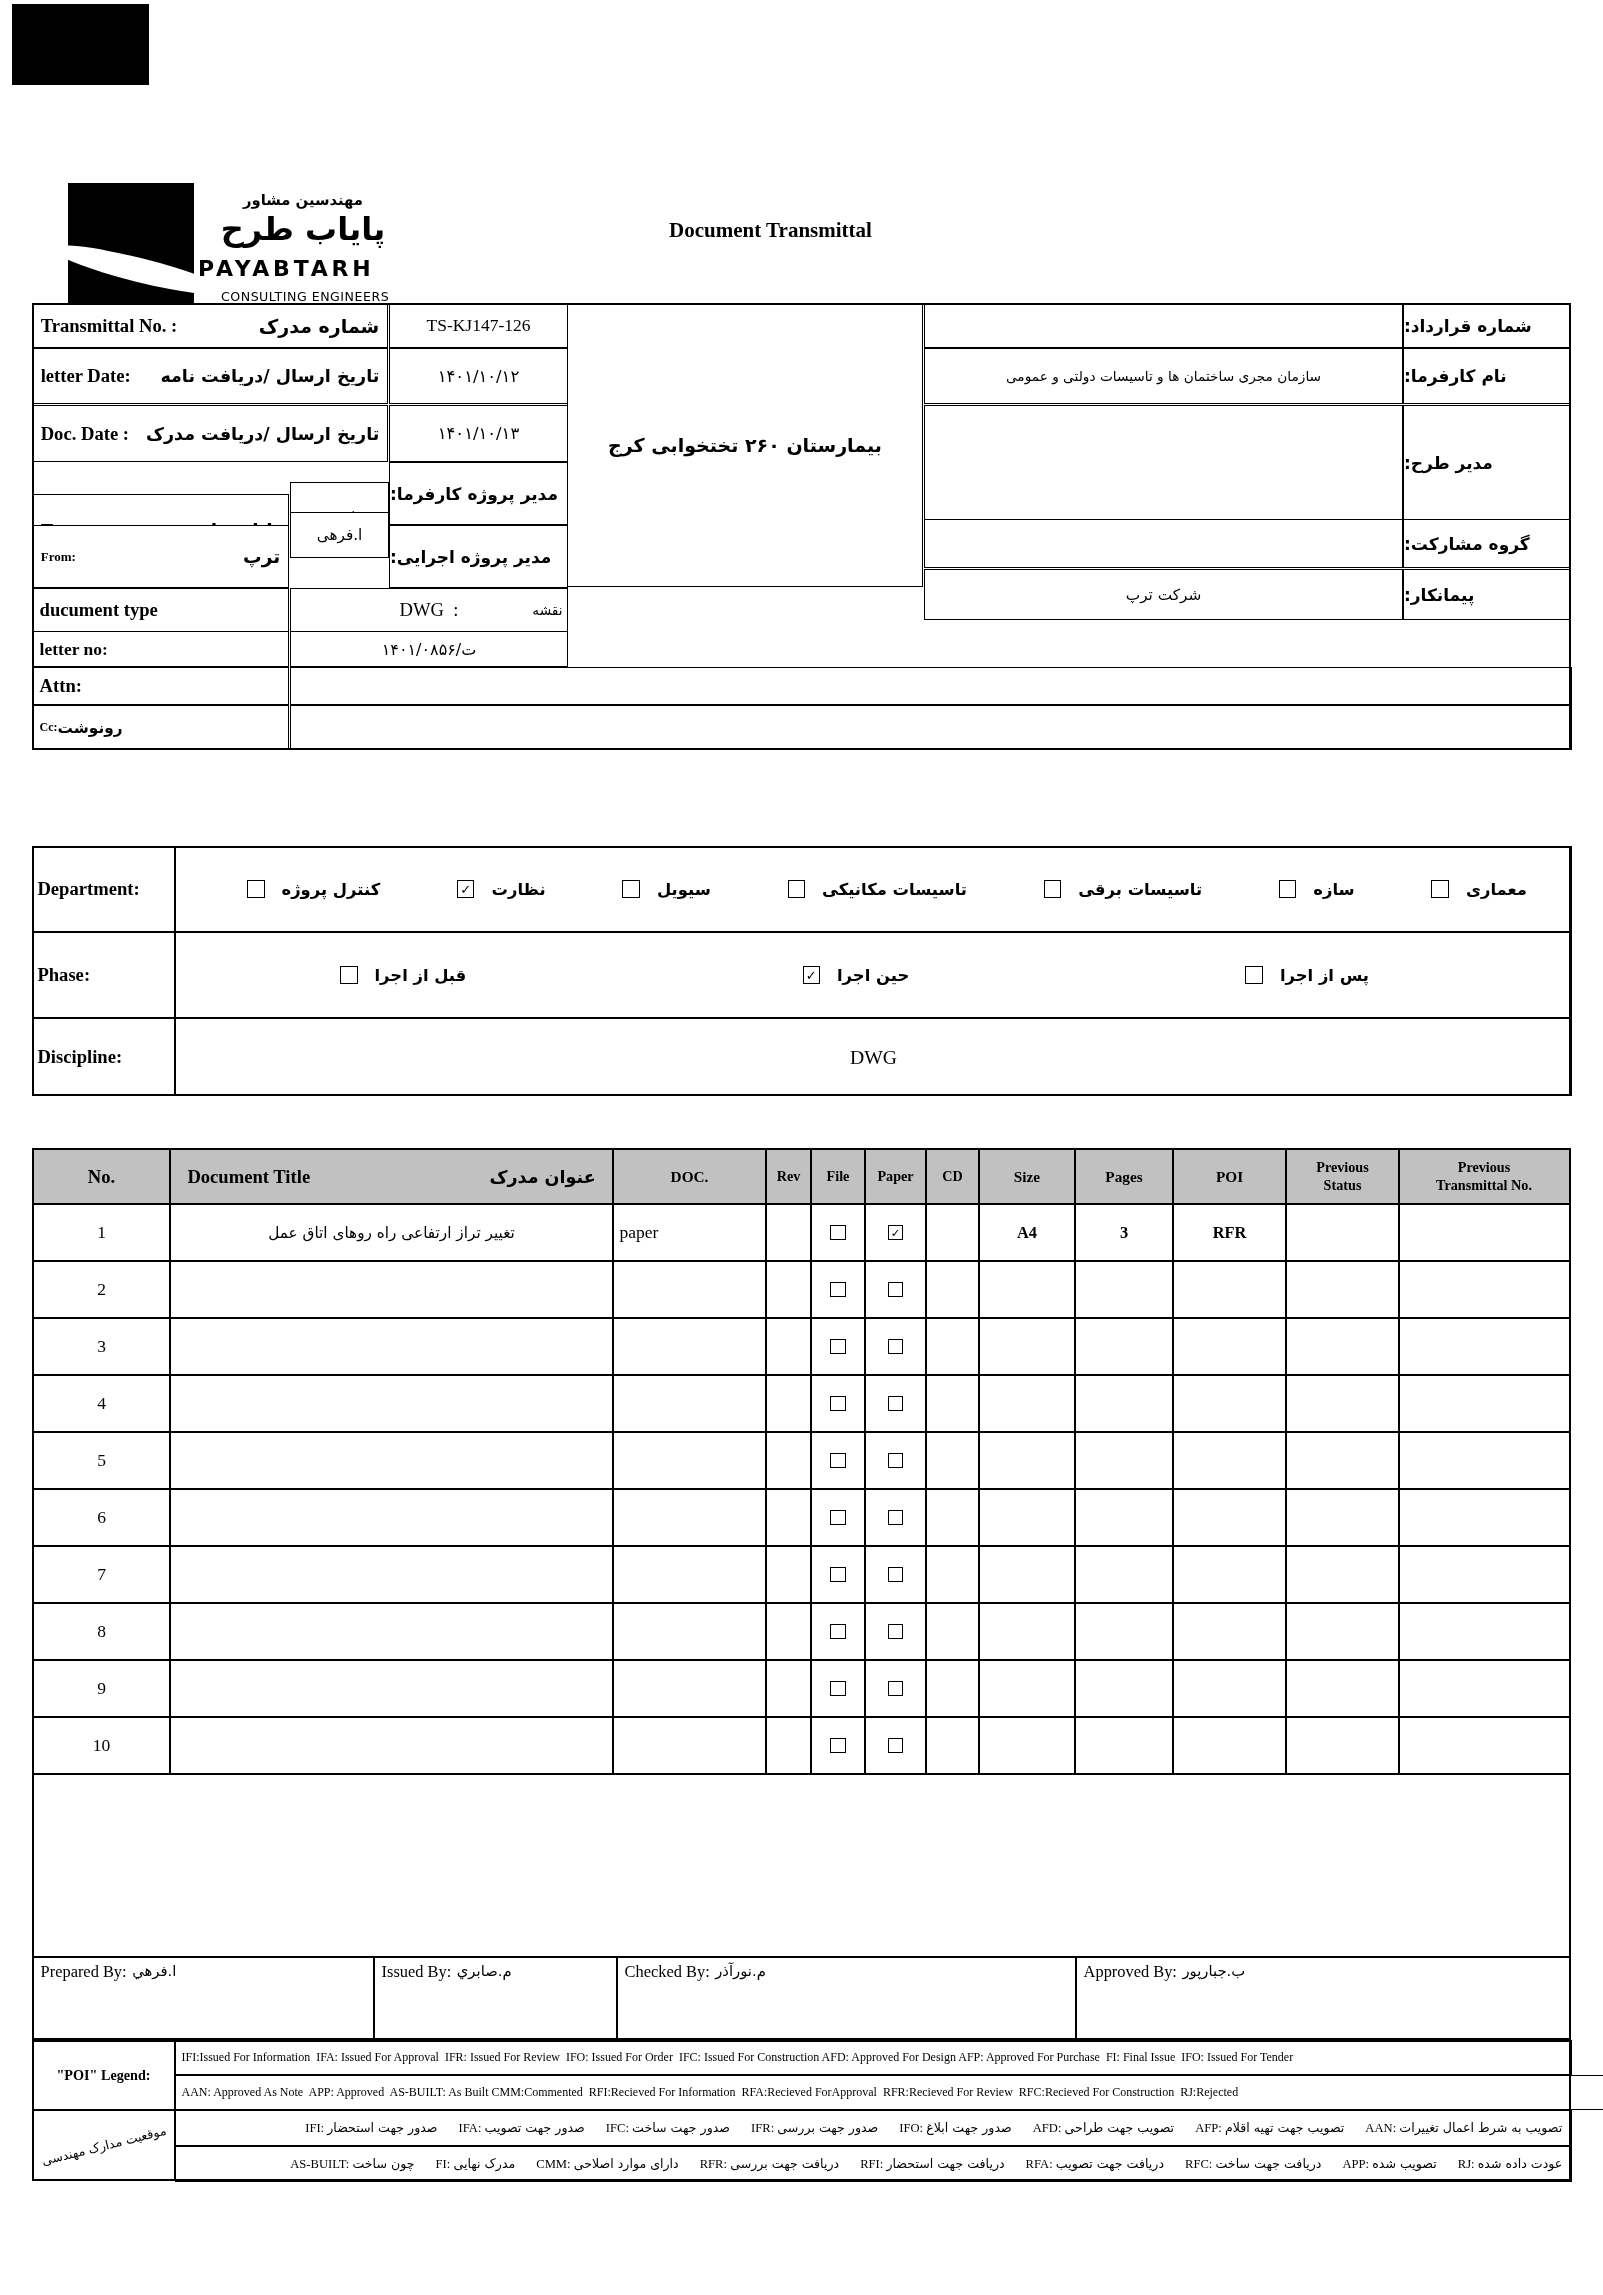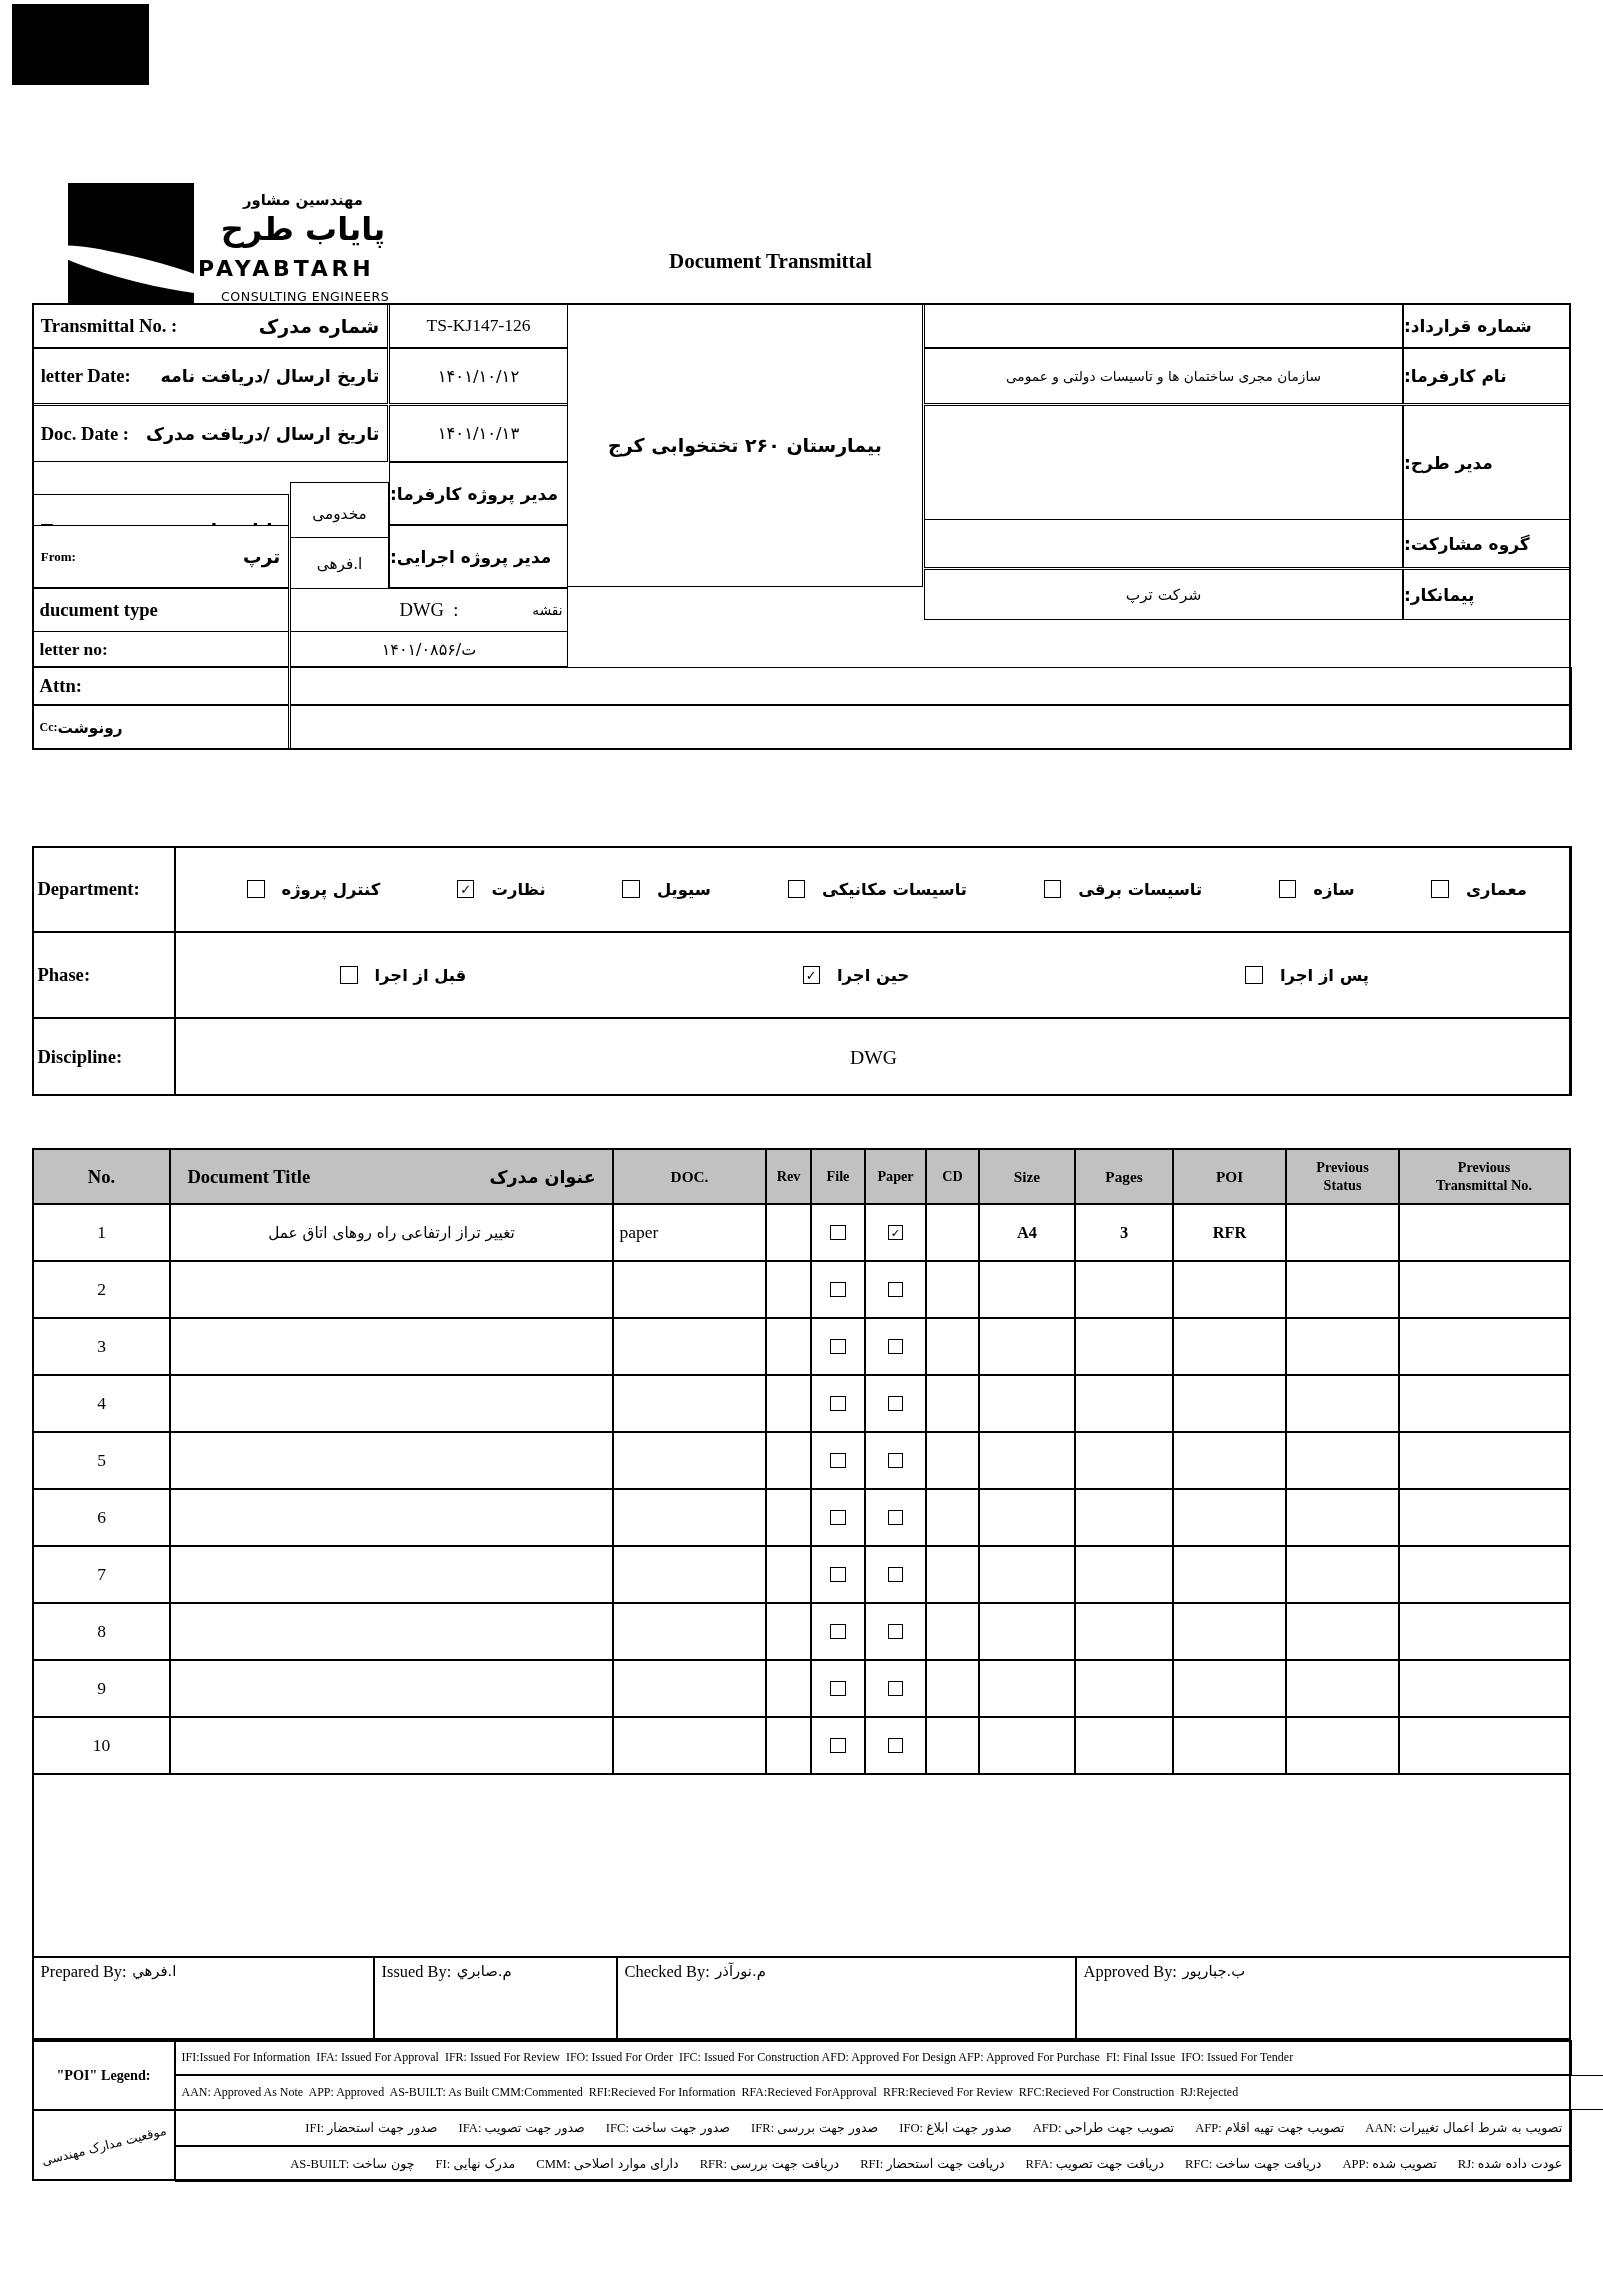--- a/index.html
+++ b/index.html
@@ -61,21 +61,21 @@
   <div style="position:absolute;left:11.5px;top:4.4px;width:137px;height:81px;background:#000;"></div>
 
   <div id="logo-square">
     <div id="logo-swoosh"></div>
   </div>
   <div class="fa b" style="position:absolute;left:213px;top:191px;width:180px;text-align:center;font-size:14.8px;">مهندسین مشاور</div>
   <div class="fa b" style="position:absolute;left:213px;top:210px;width:180px;text-align:center;font-size:32px;line-height:1.2;">پایاب طرح</div>
   <div style="position:absolute;left:198px;top:256px;font-family:'DejaVu Sans',sans-serif;font-weight:bold;font-size:22px;letter-spacing:3.8px;">PAYABTARH</div>
   <div style="position:absolute;left:221px;top:289px;font-family:'DejaVu Sans',sans-serif;font-size:12.6px;letter-spacing:0.5px;">CONSULTING ENGINEERS</div>
 
-  <div class="en b" style="position:absolute;left:601px;top:218px;width:339px;text-align:center;font-size:21px;margin-top:31px;">Document Transmittal</div>
+  <div class="en b" style="position:absolute;left:601px;top:218px;width:339px;text-align:center;font-size:21px;">Document Transmittal</div>
 
   <div class="cell lblrow" style="left:32px;top:303px;width:356px;height:45px;">
     <span class="en b" style="font-size:18.6px;">Transmittal No. :</span>
     <span class="fa b" style="font-size:19px;">شماره مدرک</span>
   </div>
   <div class="cell ctr en" style="left:389px;top:303px;width:179px;height:45px;font-size:17.5px;">TS-KJ147-126</div>
 
   <div class="cell lblrow" style="left:32px;top:348px;width:356px;height:56px;">
     <span class="en b" style="font-size:18.6px;">letter Date:</span>
     <span class="fa b" style="font-size:17.5px;">تاریخ ارسال /دریافت نامه</span>
@@ -92,21 +92,21 @@
     <span class="en b" style="font-size:18.6px;">To:</span>
     <span class="fa b" style="font-size:18.6px;">پایاب طرح</span>
   </div>
   <div class="cell ctr fa" style="left:290px;top:482px;width:99px;height:63px;font-size:15.3px;">مخدومی</div>
   <div class="cell right fa b" dir="rtl" style="left:389px;top:462px;width:179px;height:63px;font-size:17px;">مدیر پروژه کارفرما:</div>
 
   <div class="cell lblrow" style="left:32px;top:525px;width:257px;height:63px;">
     <span class="en b" style="font-size:13px;">From:</span>
     <span class="fa b" style="font-size:18.6px;">ترپ</span>
   </div>
-  <div class="cell ctr fa" style="left:290px;top:537px;width:99px;height:53px;font-size:15.3px;">ا.فرهی</div>
+  <div class="cell ctr fa" style="left:290px;top:512px;width:99px;height:46px;font-size:15.3px;">ا.فرهی</div>
   <div class="cell right fa b" dir="rtl" style="left:389px;top:525px;width:179px;height:63px;font-size:17px;">مدیر پروژه اجرایی:</div>
 
   <div class="cell left en b" style="left:32px;top:588px;width:257px;height:44px;font-size:18.6px;">ducument type</div>
   <div class="cell" style="left:290px;top:588px;width:278px;height:44px;justify-content:center;position:absolute;">
     <span class="en" style="font-size:18.6px;"><span>DWG</span>&nbsp;&nbsp;<span>:</span></span>
     <span class="fa" style="position:absolute;right:4.4px;font-size:13.7px;">نقشه</span>
   </div>
 
   <div class="cell left en b" style="left:32px;top:631px;width:257px;height:36px;font-size:17.5px;">letter no:</div>
   <div class="cell ctr fa" dir="rtl" style="left:290px;top:631px;width:278px;height:36px;font-size:16px;">ت/۱۴۰۱/۰۸۵۶</div>

